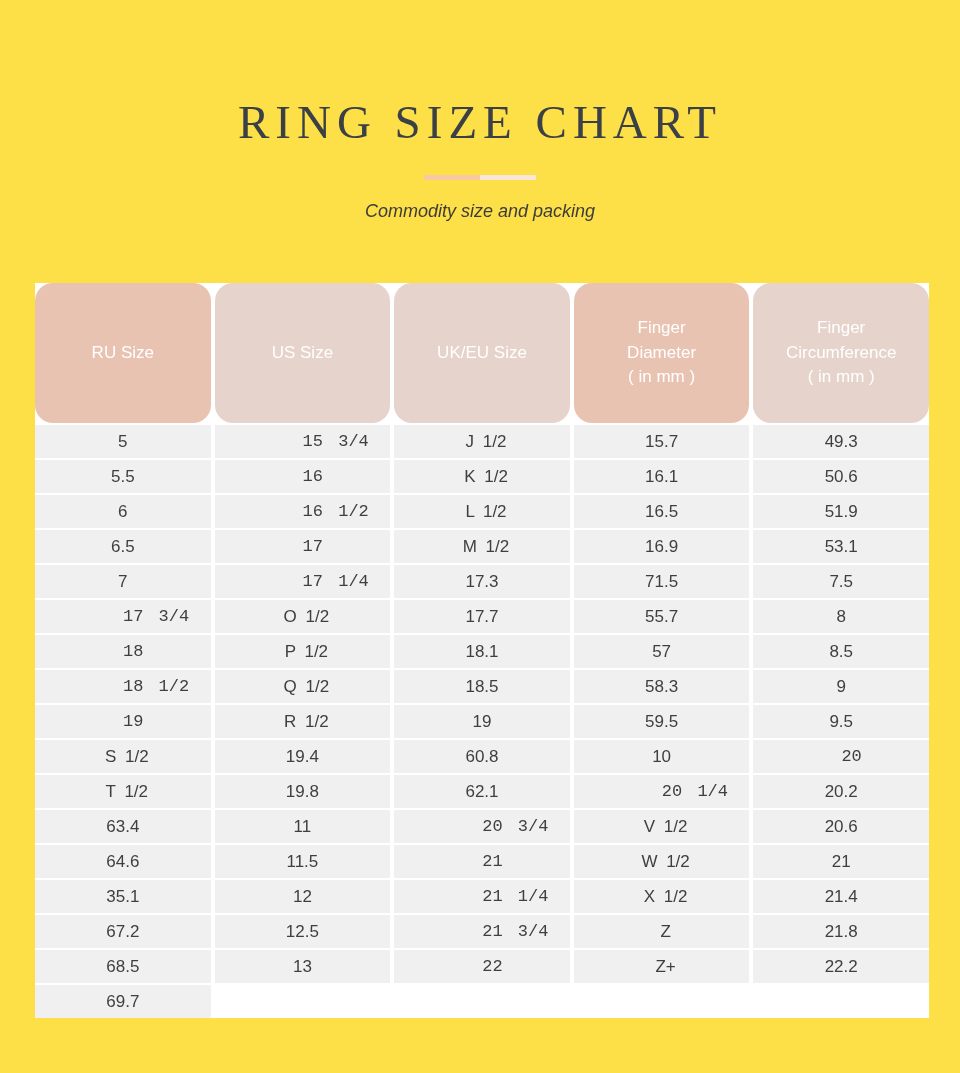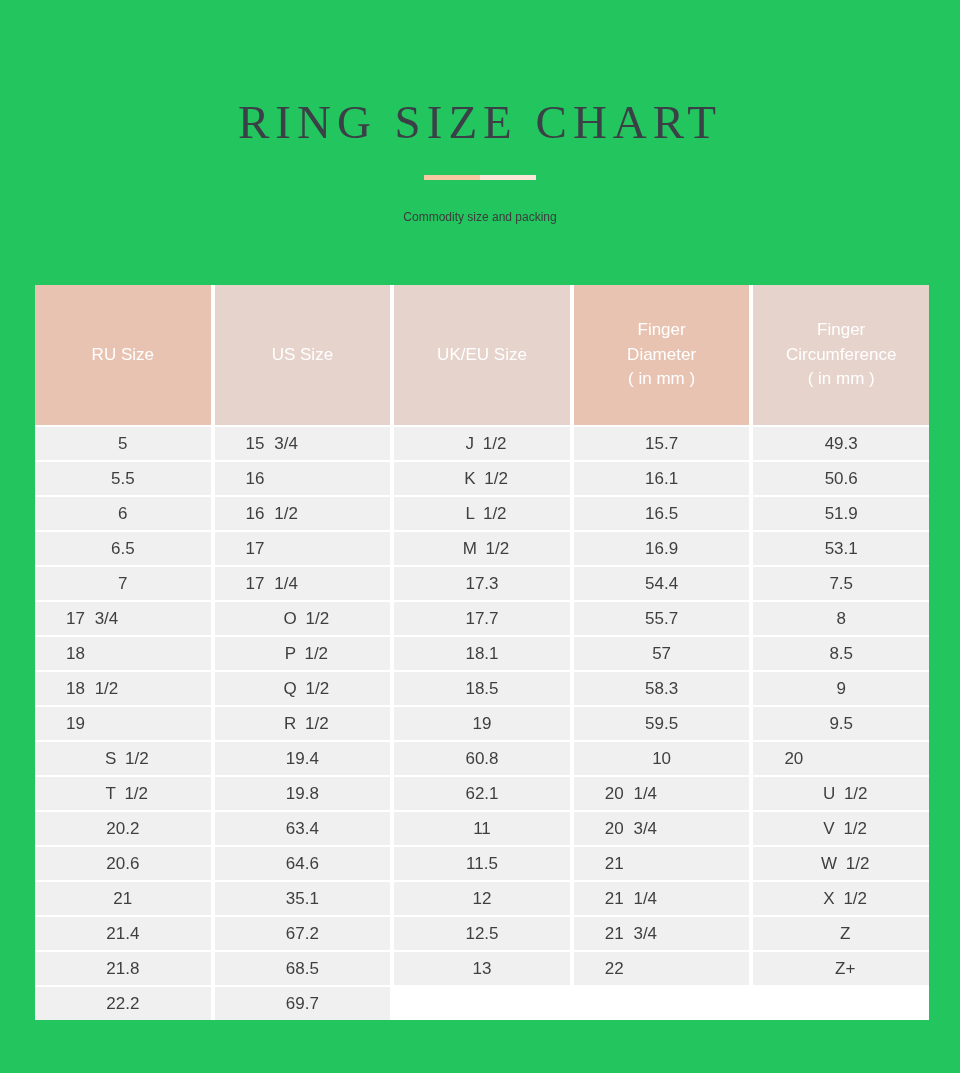--- a/index.html
+++ b/index.html
@@ -5,21 +5,21 @@
   html, body {
     margin: 0;
     padding: 0;
     background: #ffffff;
     font-family: "Liberation Sans", sans-serif;
   }
   .page {
     position: relative;
     width: 960px;
     height: 1073px;
-    background: #22c55e;
+    background: #fde047;
     overflow: hidden;
   }
   .title {
     margin: 0;
     padding-top: 99px;
     text-align: center;
     font-family: "Liberation Serif", serif;
     font-weight: 400;
     font-size: 47px;
     line-height: 1.0;
@@ -28,61 +28,64 @@
   }
   .divider {
     width: 112px;
     height: 5px;
     margin: 29px auto 0 auto;
     display: flex;
   }
   .divider .d-left  { flex: 1; background: #f7c9a3; }
   .divider .d-right { flex: 1; background: #fae6d8; }
   .subtitle {
-    margin: 30px 0 0 0;
+    margin: 21px 0 0 0;
     text-align: center;
-    font-size: 12px;
+    font-size: 18px;
     color: #3c3c3c;
+    font-style: italic;
   }
   .size-table {
     width: 894px;
     margin: 61px 31px 0 35px;
     display: grid;
     grid-template-columns: repeat(5, 1fr);
     gap: 2px 4px;
     background: #ffffff;
   }
   .hdr {
     height: 140px;
     display: flex;
     align-items: center;
     justify-content: center;
     text-align: center;
     color: #ffffff;
     font-size: 17px;
     line-height: 1.45;
     white-space: pre-line;
+    border-radius: 18px;
   }
   .hdr.light { background: #e6d3cb; }
   .hdr.dark  { background: #e9c3b2; }
   .cell {
     height: 33px;
     background: #f0f0f0;
     display: flex;
     align-items: center;
     justify-content: center;
     font-size: 17px;
     color: #3f3f3f;
     box-sizing: border-box;
   }
   
   .cell.c1 {
     justify-content: flex-start;
-    padding-left: 31px;
+    padding-left: 88px;
     word-spacing: 5px;
+    font-family: Liberation Mono, monospace;
   }
   .cell.c2 { word-spacing: 4px; padding-left: 8px; }
 </style>
 </head>
 <body>
 
 <div class="page">
 
   <h1 class="title">RING SIZE CHART</h1>
 
@@ -120,21 +123,21 @@
       <div class="cell c3">16.5</div>
       <div class="cell c4">51.9</div>
       <div class="cell c0">6.5</div>
       <div class="cell c1">17</div>
       <div class="cell c2">M 1/2</div>
       <div class="cell c3">16.9</div>
       <div class="cell c4">53.1</div>
       <div class="cell c0">7</div>
       <div class="cell c1">17 1/4</div>
       <div class="cell c3">17.3</div>
-      <div class="cell c4">54.4</div>
+      <div class="cell c4">71.5</div>
       <div class="cell c0">7.5</div>
       <div class="cell c1">17 3/4</div>
       <div class="cell c2">O 1/2</div>
       <div class="cell c3">17.7</div>
       <div class="cell c4">55.7</div>
       <div class="cell c0">8</div>
       <div class="cell c1">18</div>
       <div class="cell c2">P 1/2</div>
       <div class="cell c3">18.1</div>
       <div class="cell c4">57</div>
@@ -151,21 +154,20 @@
       <div class="cell c0">9.5</div>
       <div class="cell c2">S 1/2</div>
       <div class="cell c3">19.4</div>
       <div class="cell c4">60.8</div>
       <div class="cell c0">10</div>
       <div class="cell c1">20</div>
       <div class="cell c2">T 1/2</div>
       <div class="cell c3">19.8</div>
       <div class="cell c4">62.1</div>
       <div class="cell c1">20 1/4</div>
-      <div class="cell c2">U 1/2</div>
       <div class="cell c3">20.2</div>
       <div class="cell c4">63.4</div>
       <div class="cell c0">11</div>
       <div class="cell c1">20 3/4</div>
       <div class="cell c2">V 1/2</div>
       <div class="cell c3">20.6</div>
       <div class="cell c4">64.6</div>
       <div class="cell c0">11.5</div>
       <div class="cell c1">21</div>
       <div class="cell c2">W 1/2</div>

